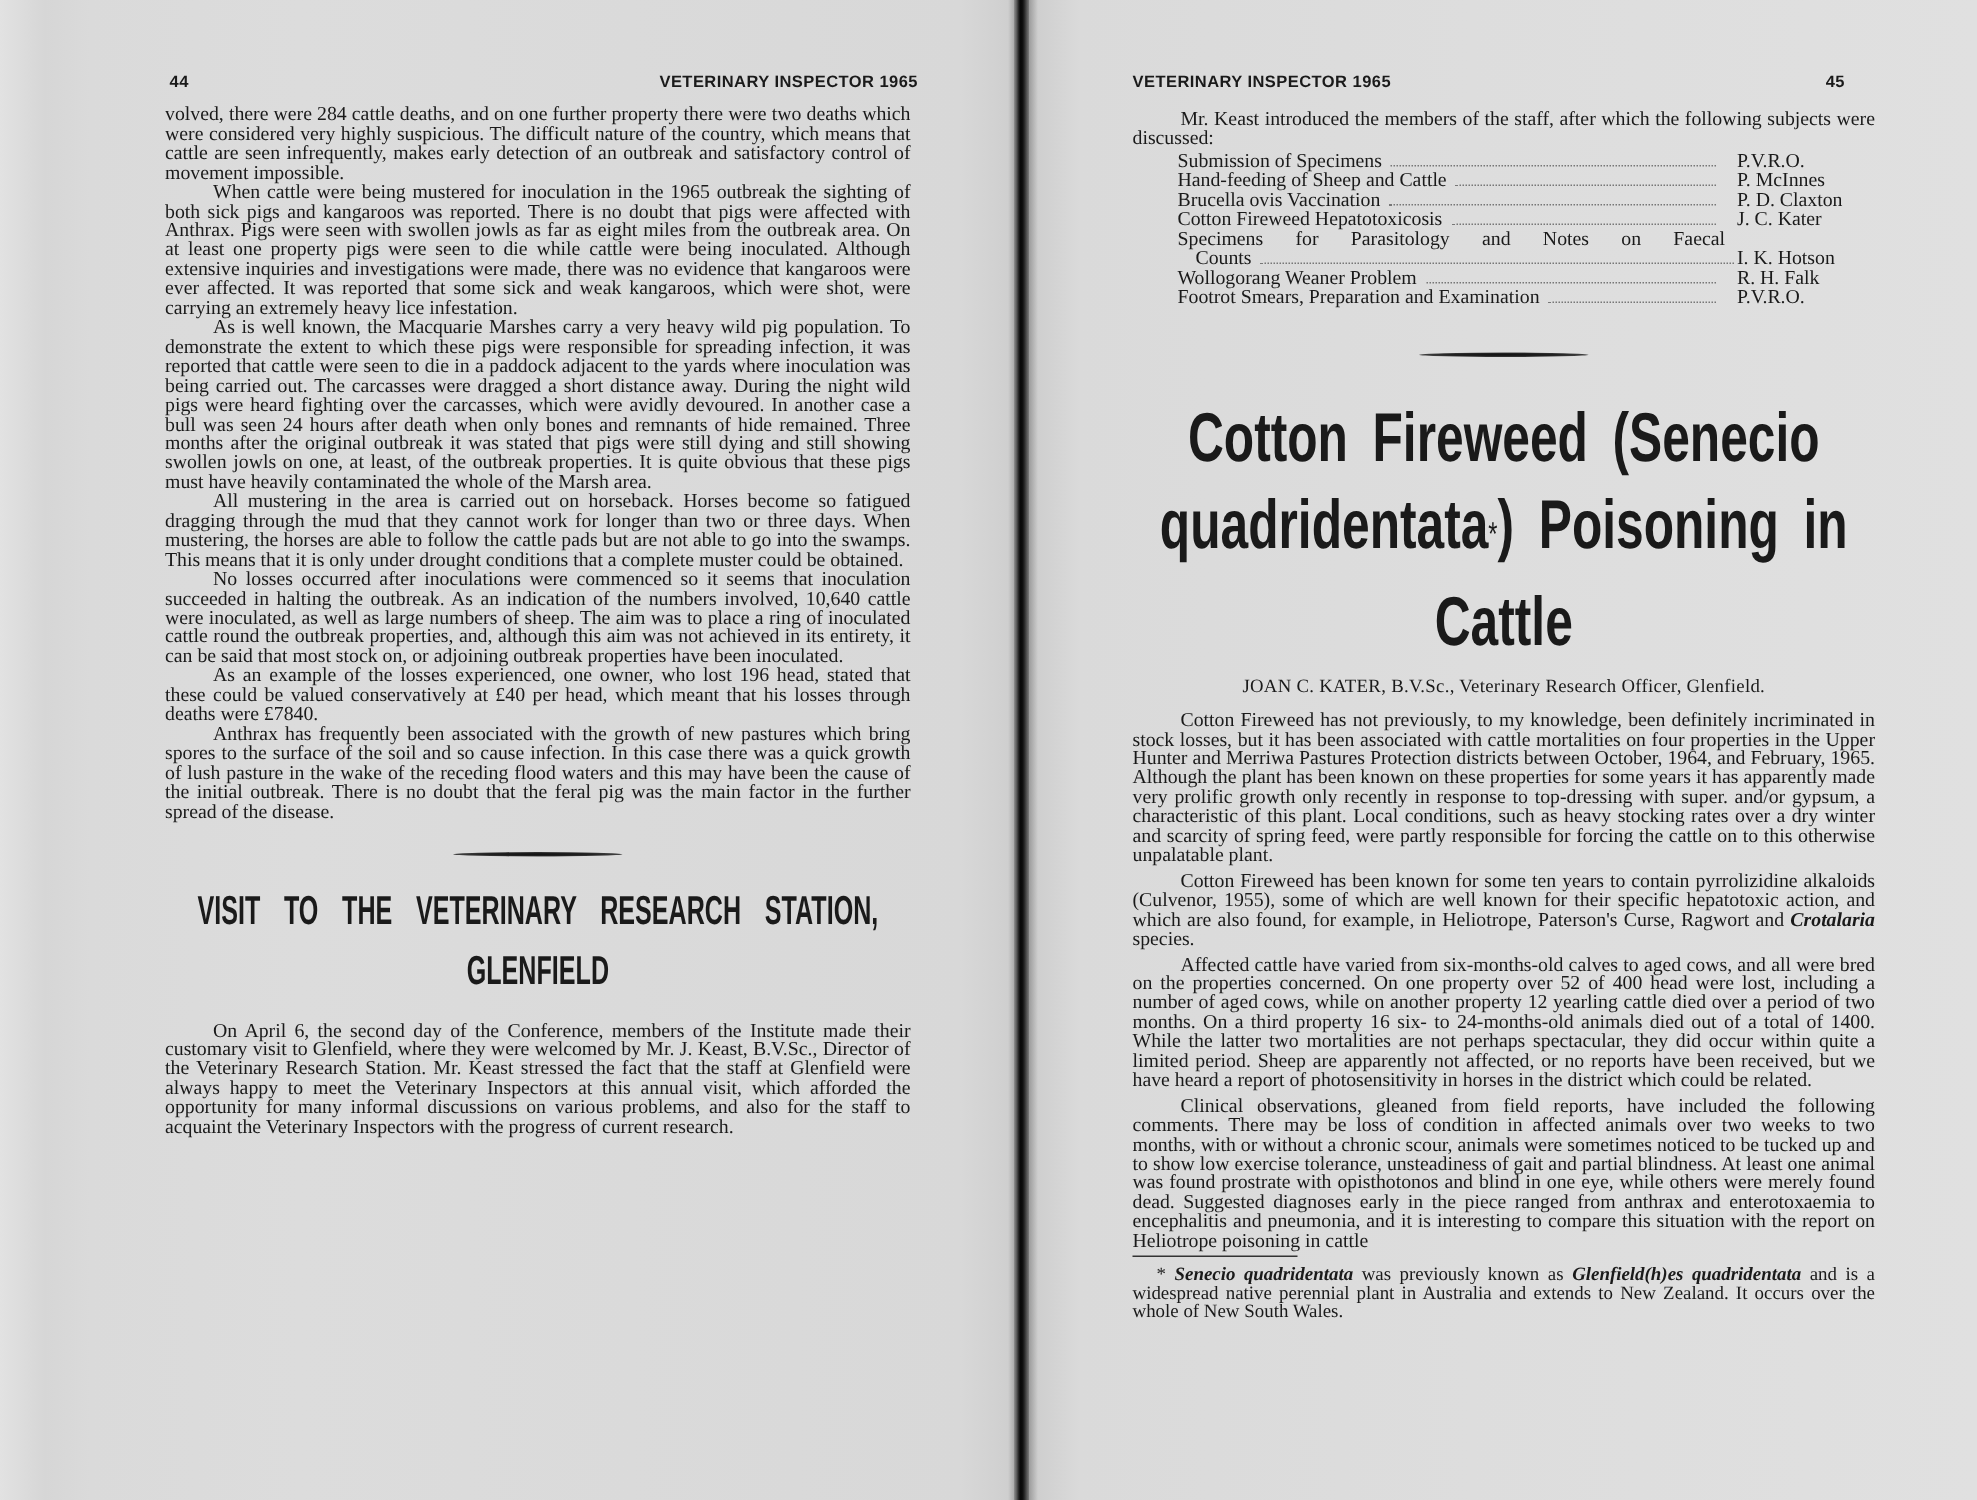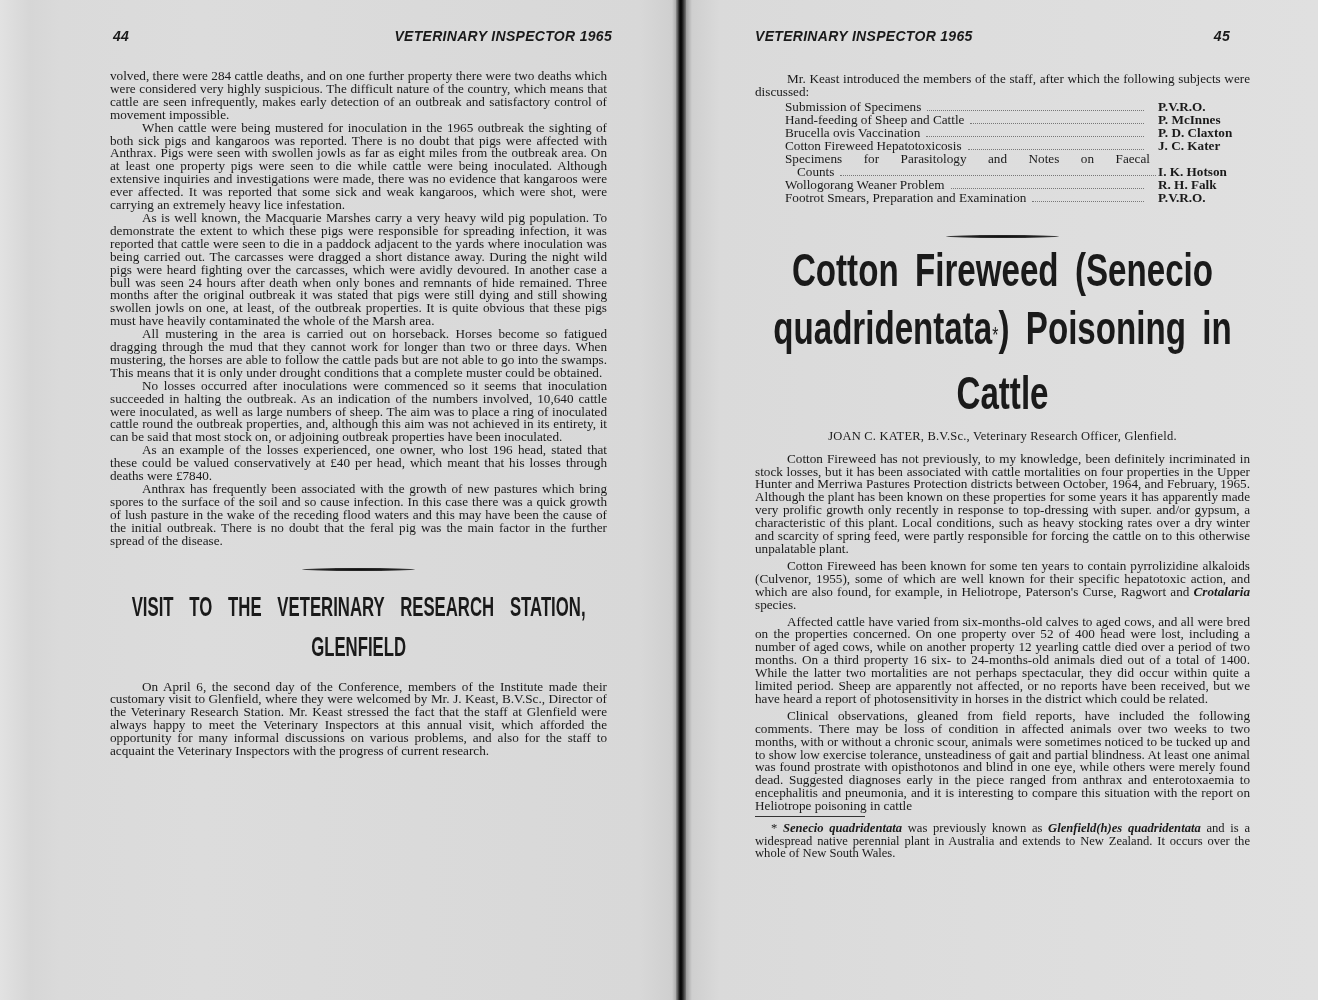--- a/index.html
+++ b/index.html
@@ -19,23 +19,23 @@
     background: linear-gradient(to right, #e2e2e2 0px, #d6d6d6 30px, #dadada 60px, #dcdcdc 200px, #d8d8d8 640px, #cfcfcf 672px, #9a9a9a 678px, #3a3a3a 680px);
   }
   .page.right {
     width: 638px;
     background: linear-gradient(to right, #2e2e2e 0px, #8a8a8a 4px, #cfcfcf 12px, #dadada 40px, #dddddd 300px, #e0e0e0 638px);
   }
   .gutter { position: absolute; left: 676px; top: 0; width: 10px; height: 1000px;
     background: linear-gradient(to right, rgba(0,0,0,0.15), rgba(0,0,0,0.85) 45%, rgba(0,0,0,0.85) 55%, rgba(0,0,0,0.2)); }
 
   .running-head {
-    position: absolute; top: 28px;
+    position: absolute; top: 49px;
     font-family: "Liberation Sans", "DejaVu Sans", sans-serif;
-    font-weight: bold; font-size: 14px; letter-spacing: 0.3px; font-style: italic;
+    font-weight: bold; font-size: 11px; letter-spacing: 0.3px;
   }
   .left .page-num { left: 113px; }
   .left .journal-title { right: 68px; }
   .right .journal-title { left: 75px; }
   .right .page-num { right: 88px; }
 
   .col { position: absolute; font-size: 13.2px; line-height: 12.9px; text-align: justify; }
   .left .col { left: 110px; width: 497px; }
   .right .col { left: 75px; width: 495px; }
 
@@ -68,21 +68,21 @@
   }
   .byline {
     text-align: center; font-weight: normal; font-size: 12.5px; letter-spacing: 0.2px;
   }
 
   .toc { margin-left: 30px; margin-top: 2px; }
   .toc-row { display: flex; align-items: flex-end; }
   .toc-subject { width: 365px; display: flex; align-items: baseline; }
   .toc-subject .txt { white-space: nowrap; }
   .toc-subject .dots { flex: 1; border-bottom: 1px dotted #777; margin: 0 6px 3px 6px; height: 0; }
-  .toc-author { padding-left: 8px; white-space: nowrap; font-weight: bold; }
+  .toc-author { padding-left: 8px; white-space: nowrap; }
   .cont { padding-left: 12px; }
 
   .footnote-rule { width: 110px; height: 1px; background: #333; margin: 3px 0 5px 0; }
   .footnote { font-size: 12.6px; line-height: 12.6px; }
   .footnote p { text-indent: 16px; }
   i { font-style: italic; font-weight: bold; }
   .star { font-size: 22px; font-weight: normal; vertical-align: 2px; }
 </style>
 </head>
 <body>
@@ -170,21 +170,21 @@
           <div class="toc-subject">
               <span class="txt">Footrot Smears, Preparation and Examination</span>
               <span class="dots"></span>
             </div>
           <span class="toc-author">P.V.R.O.</span>
         </div>
       </div>
 
       <div class="rule" style="width:113px; margin-top:30px;"></div>
 
-      <div style="margin-top:3px;">
+      <div style="margin-top:24px;">
         <div class="article-title">Cotton Fireweed (Senecio</div>
         <div class="article-title"><span>quadridentata</span><span class="star">*</span><span>) Poisoning in Cattle</span></div>
       </div>
 
       <div class="byline" style="margin-top:8px;">JOAN C. KATER, B.V.Sc., Veterinary Research Officer, Glenfield.</div>
 
       <p style="margin-top:10px;">Cotton Fireweed has not previously, to my knowledge, been definitely incriminated in stock losses, but it has been associated with cattle mortalities on four properties in the Upper Hunter and Merriwa Pastures Protection districts between October, 1964, and February, 1965. Although the plant has been known on these properties for some years it has apparently made very prolific growth only recently in response to top-dressing with super. and/or gypsum, a characteristic of this plant. Local conditions, such as heavy stocking rates over a dry winter and scarcity of spring feed, were partly responsible for forcing the cattle on to this otherwise unpalatable plant.</p>
       <p class="gap"><span>Cotton Fireweed has been known for some ten years to contain pyrrolizidine alkaloids (Culvenor, 1955), some of which are well known for their specific hepatotoxic action, and which are also found, for example, in Heliotrope, Paterson's Curse, Ragwort and </span><i>Crotalaria</i><span> species.</span></p>
       <p class="gap">Affected cattle have varied from six-months-old calves to aged cows, and all were bred on the properties concerned. On one property over 52 of 400 head were lost, including a number of aged cows, while on another property 12 yearling cattle died over a period of two months. On a third property 16 six- to 24-months-old animals died out of a total of 1400. While the latter two mortalities are not perhaps spectacular, they did occur within quite a limited period. Sheep are apparently not affected, or no reports have been received, but we have heard a report of photosensitivity in horses in the district which could be related.</p>
       <p class="gap">Clinical observations, gleaned from field reports, have included the following comments. There may be loss of condition in affected animals over two weeks to two months, with or without a chronic scour, animals were sometimes noticed to be tucked up and to show low exercise tolerance, unsteadiness of gait and partial blindness. At least one animal was found prostrate with opisthotonos and blind in one eye, while others were merely found dead. Suggested diagnoses early in the piece ranged from anthrax and enterotoxaemia to encephalitis and pneumonia, and it is interesting to compare this situation with the report on Heliotrope poisoning in cattle</p>

